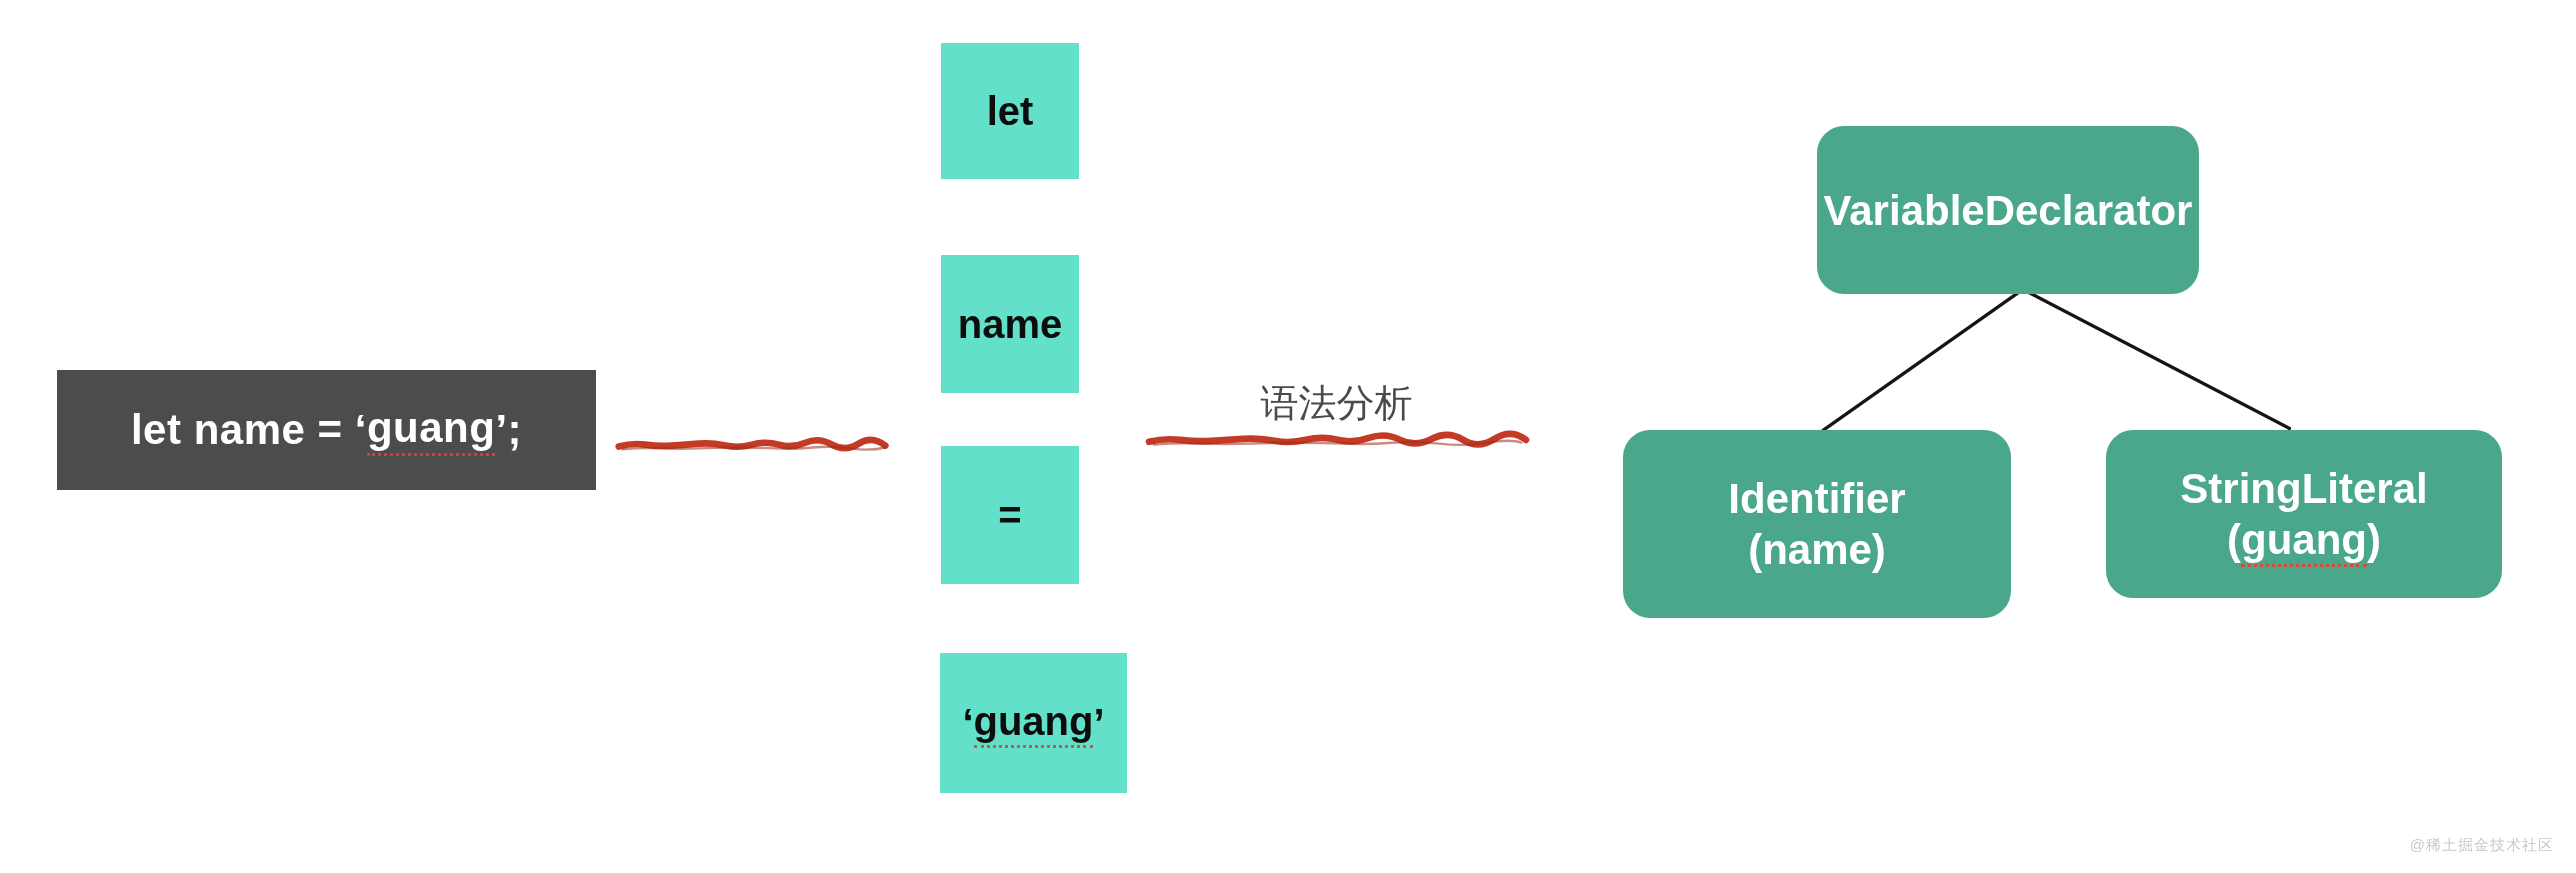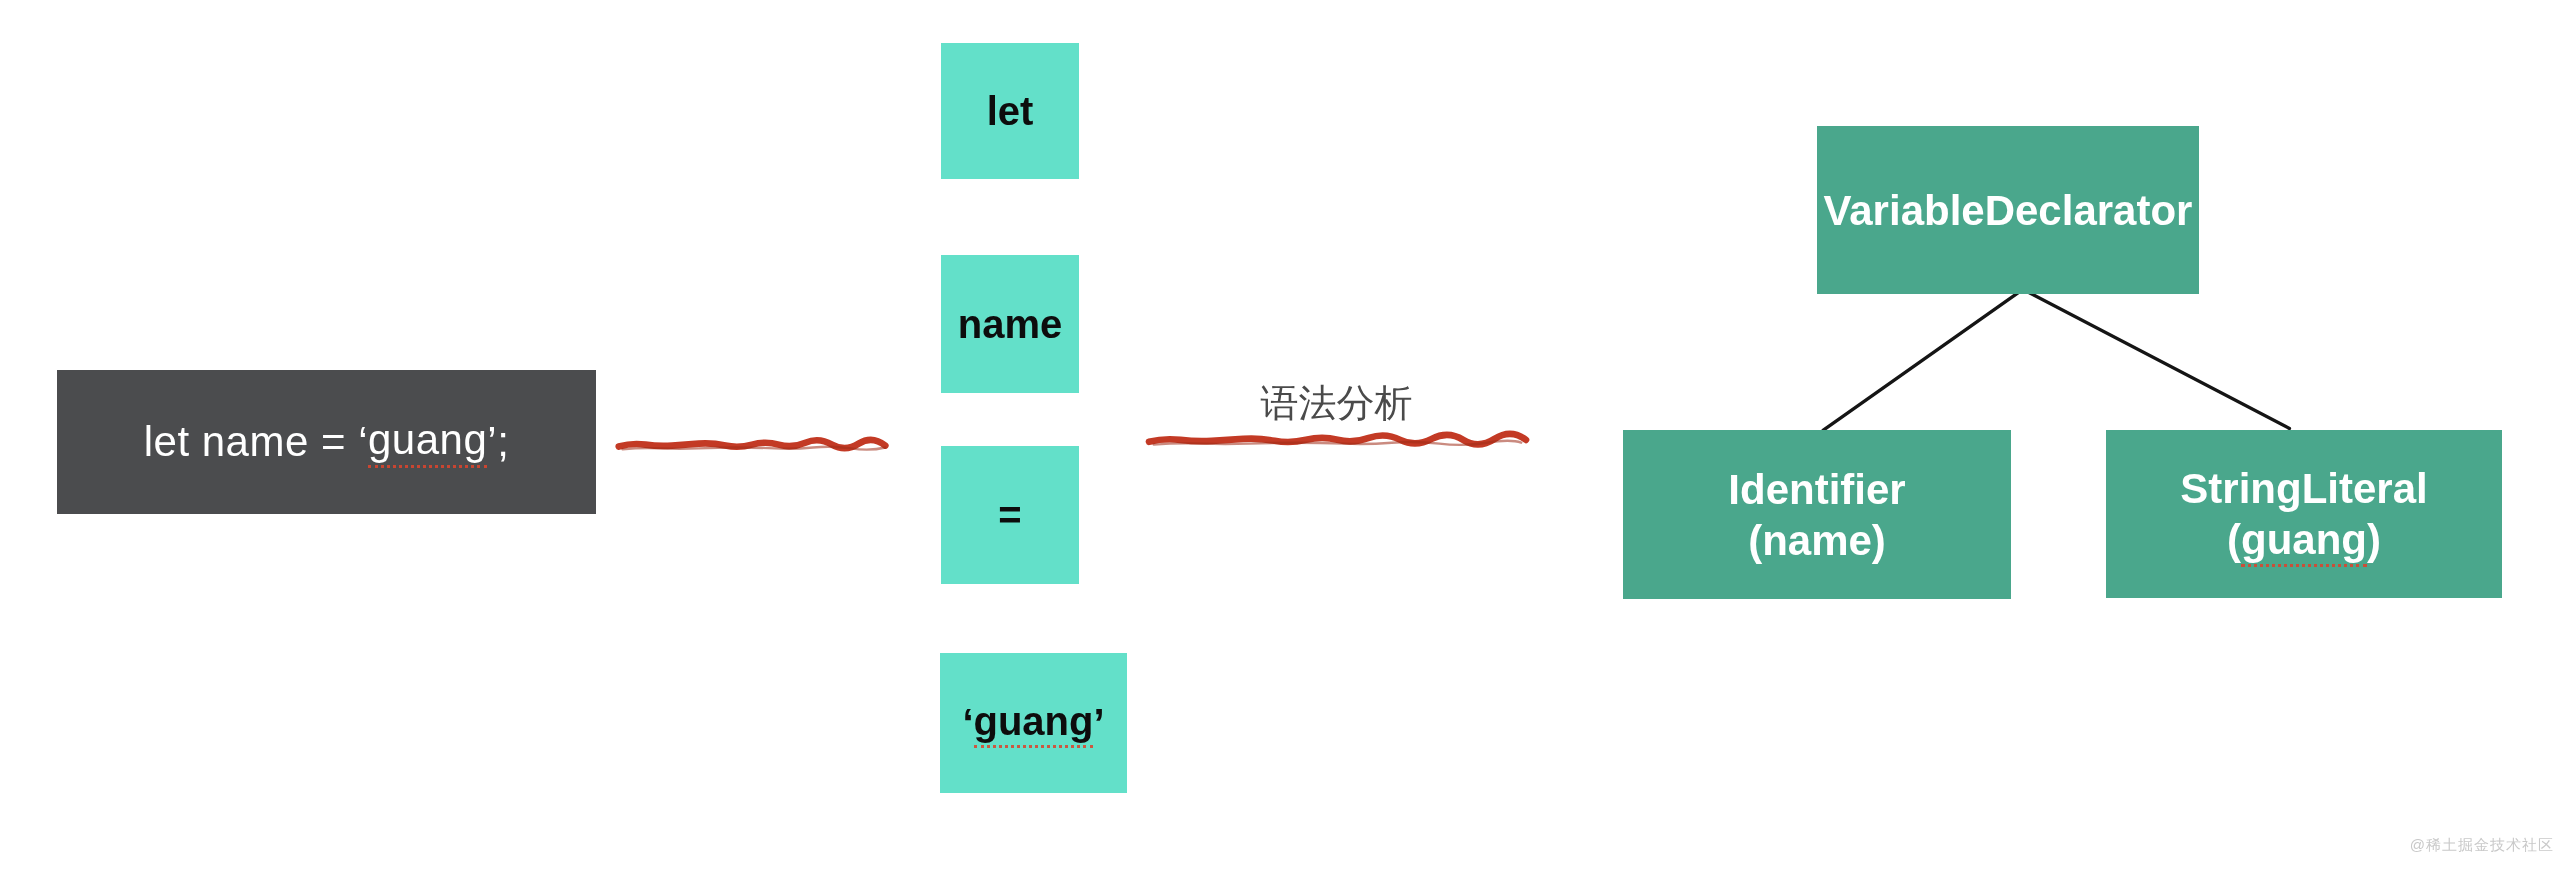--- a/index.html
+++ b/index.html
@@ -19,25 +19,25 @@
   }
   .box {
     position: absolute;
     display: flex;
     align-items: center;
     justify-content: center;
     text-align: left;
     box-sizing: border-box;
   }
   .code-box {
-    left: 57px; top: 370px; width: 539px; height: 144px;
+    left: 57px; top: 370px; width: 539px; height: 120px;
     background: var(--code-bg, #4B4C4E);
     color: #ffffff;
     font-size: 42px;
-    font-weight: normal;
+    font-weight: bold;
     letter-spacing: 0.5px;
     white-space: pre;
   }
   .token {
     background: var(--token-bg, #63E0C9);
     color: #0d0d0d;
     font-size: 40px;
     font-weight: bold;
     white-space: pre;
   }
@@ -53,23 +53,24 @@
     font-weight: 400;
   }
   .phase-lex { left: 617px;  top: 377px; width: 267px; }
   .phase-syn { left: 1147px; top: 378px; width: 379px; }
   .node {
     background: var(--node-bg, #4AA78C);
     color: #ffffff;
     font-size: 42px;
     font-weight: bold;
     line-height: 51px;
+    border-radius: 27px;
   }
   .node-root          { left: 1817px; top: 126px; width: 382px; height: 168px; }
-  .node-identifier    { left: 1623px; top: 430px; width: 388px; height: 169px; flex-direction: column; }
+  .node-identifier    { left: 1623px; top: 430px; width: 388px; height: 188px; flex-direction: column; }
   .node-stringliteral { left: 2106px; top: 430px; width: 396px; height: 168px; flex-direction: column; }
   .spell {
     border-bottom: 3.8px dotted rgba(219, 68, 46, 0.88);
     padding-bottom: 1px;
   }
   .watermark {
     position: absolute;
     right: 22px;
     bottom: 19px;
     font-size: 15px;

